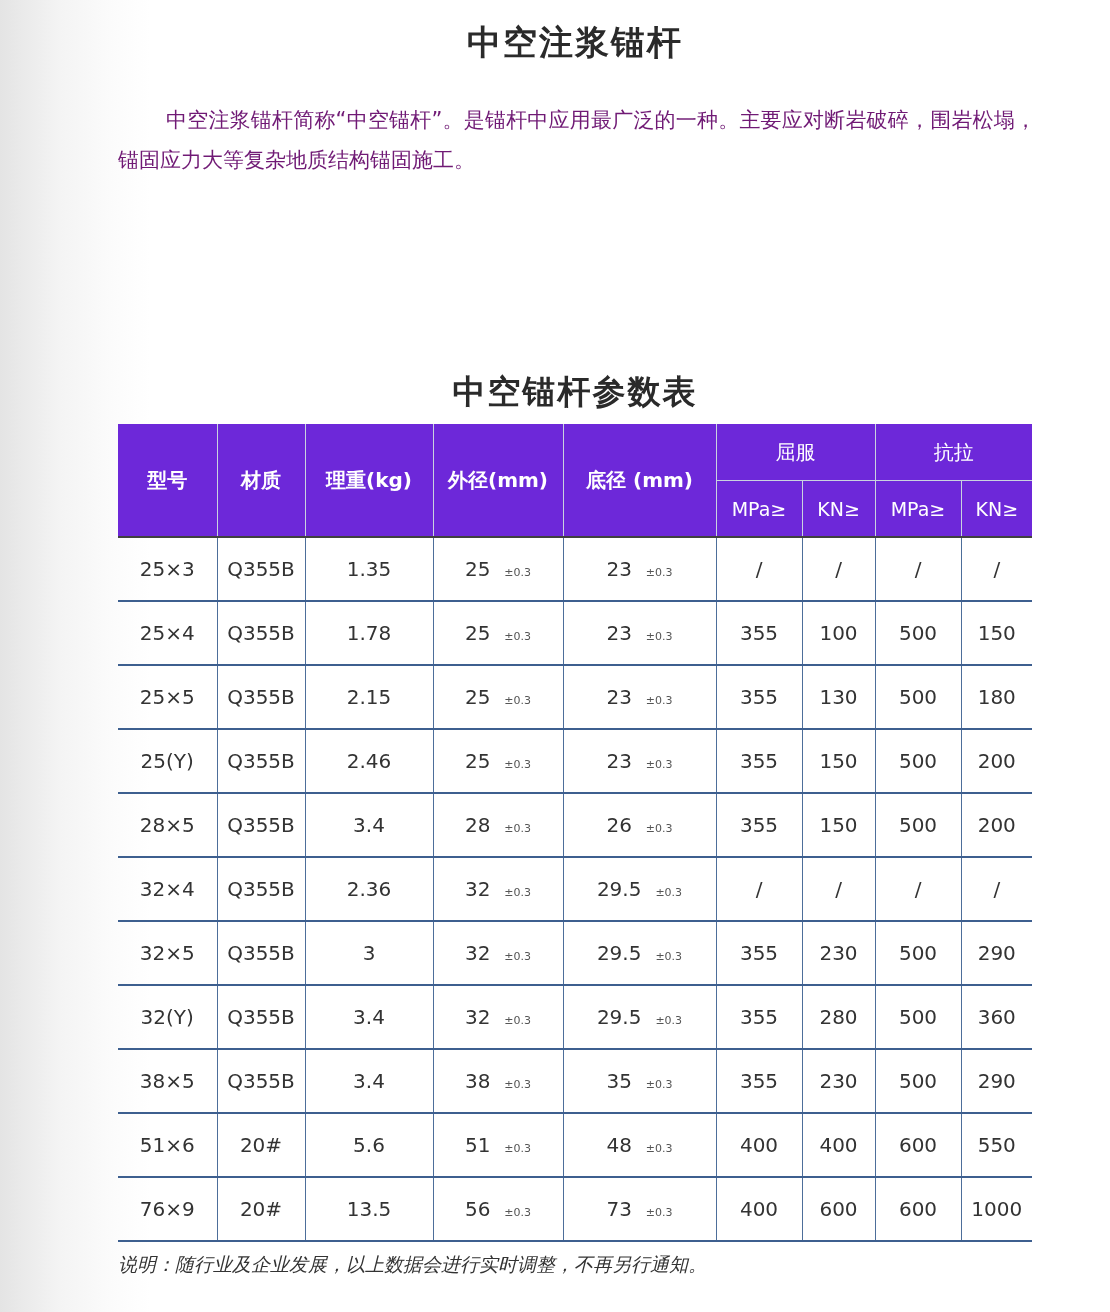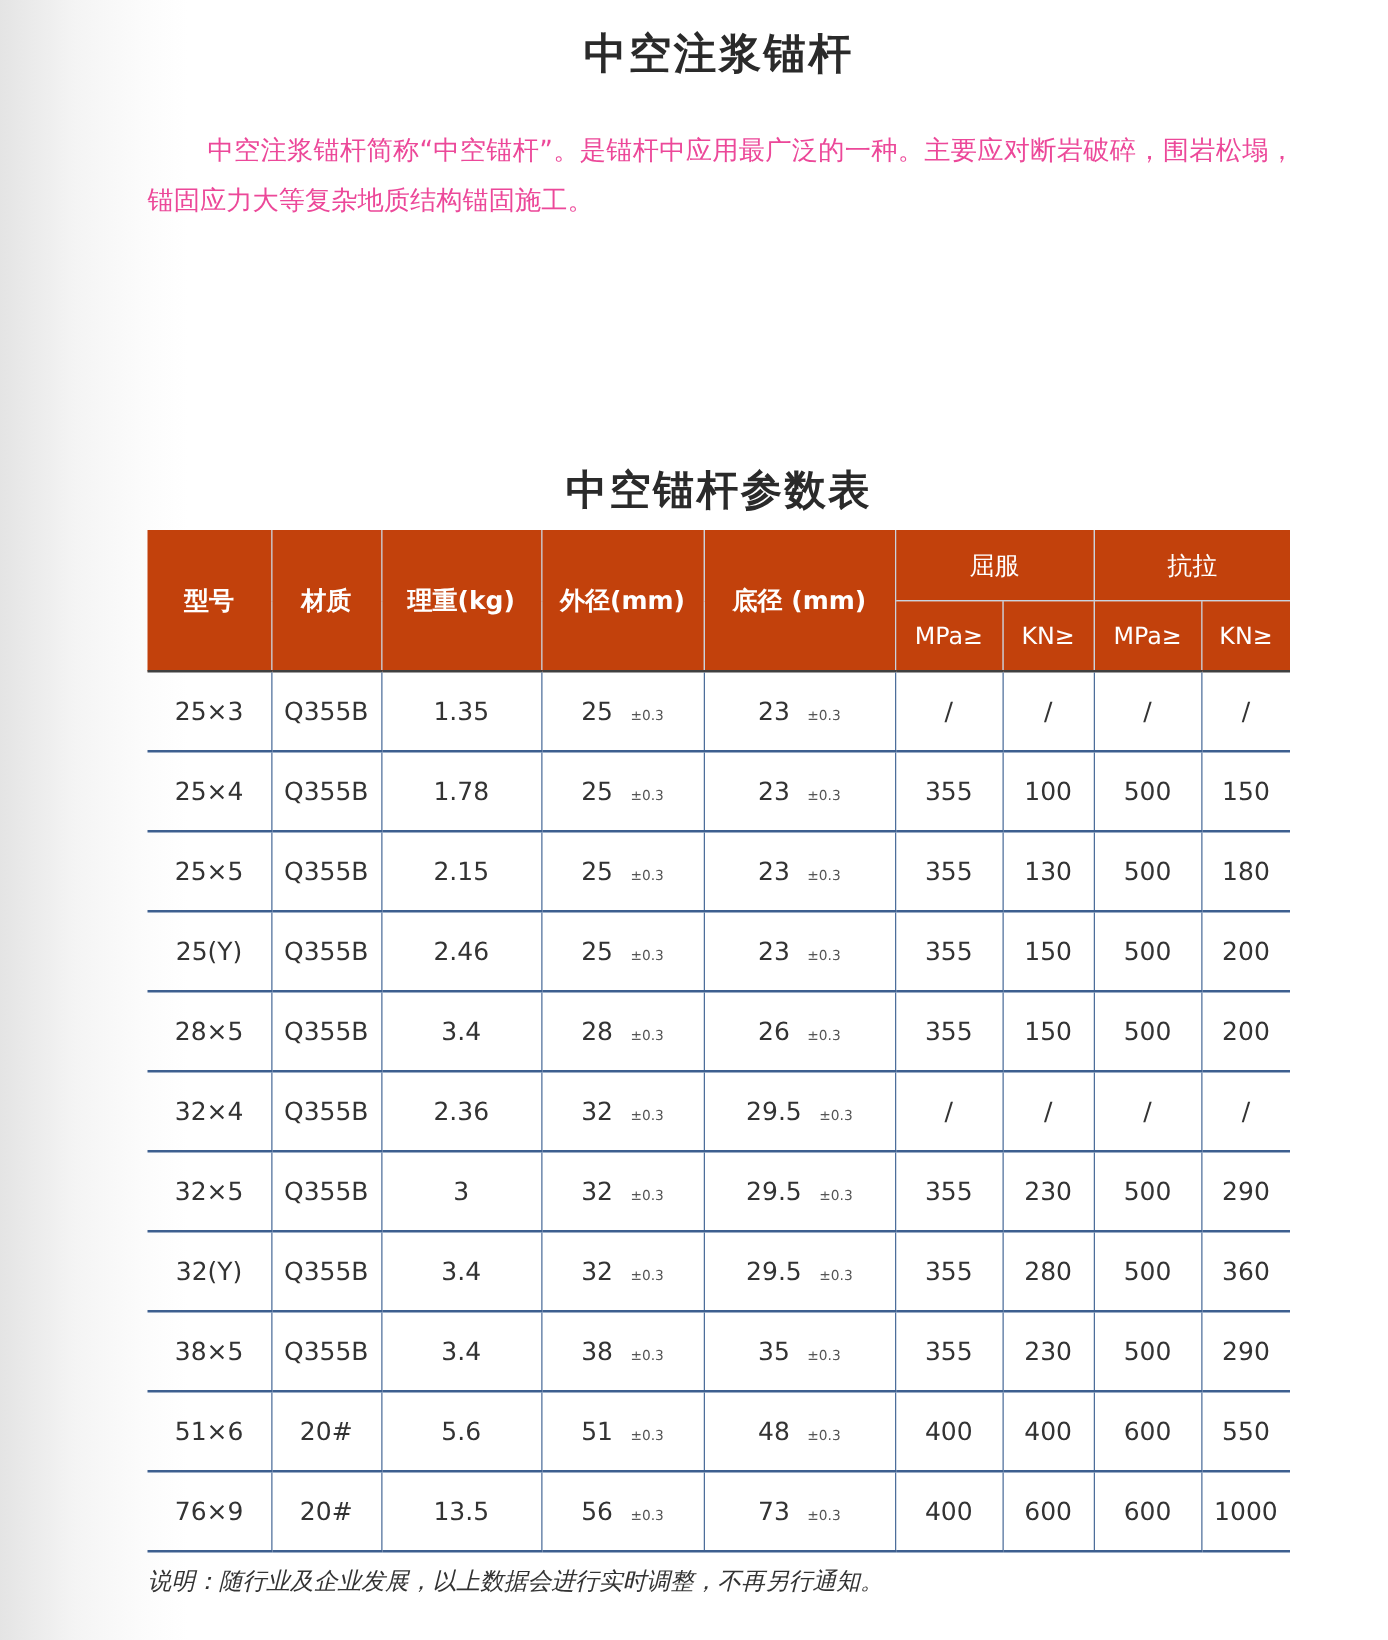--- a/index.html
+++ b/index.html
@@ -10,35 +10,35 @@
     color: #2e2e2e;
     position: relative;
   }
   .page-title {
     position: absolute; left: 0; width: 1150px; top: 20px;
     text-align: center; font-size: 34px; font-weight: bold; color: #2a2a2a;
     letter-spacing: 2px;
   }
   .intro {
     position: absolute; left: 118px; width: 918px; top: 100px;
-    font-size: 21px; line-height: 40px; color: #ec4899;
+    font-size: 21px; line-height: 40px; color: #701a75;
     text-align: justify;
   }
   .intro p { margin: 0 0 4px 0; text-indent: 48px; }
   .table-title {
     position: absolute; left: 0; width: 1150px; top: 370px;
     text-align: center; font-size: 33px; font-weight: bold; color: #2a2a2a;
     letter-spacing: 2px;
   }
   table.spec {
     position: absolute; left: 118px; top: 424px;
     width: 914px; border-collapse: collapse; table-layout: fixed;
   }
   table.spec th {
-    background: #c2410c; color: #ffffff; font-weight: normal;
+    background: #6d28d9; color: #ffffff; font-weight: normal;
     font-size: 20px; border: 1.5px solid #c9d3df; padding: 0;
     text-align: center;
   }
   table.spec thead tr:first-child th { border-top: none; }
   table.spec thead tr th:first-child { border-left: none; }
   table.spec th.last { border-right: none; }
   table.spec tr.h1 th { height: 56px; }
   table.spec tr.h2 th { height: 55px; font-size: 19px; }
   table.spec th.span2 { height: 113px; font-weight: bold; }
   table.spec td {

